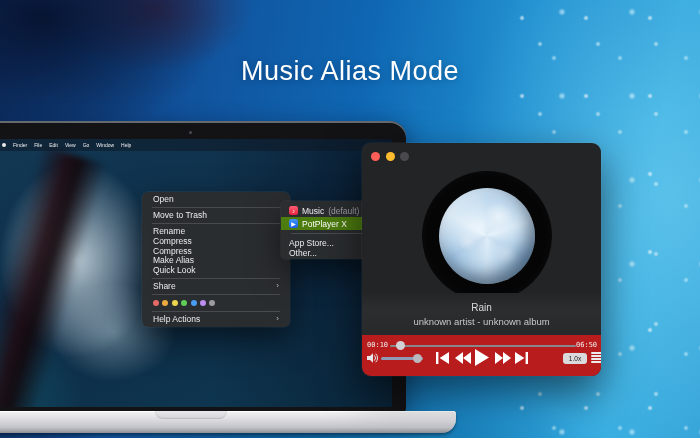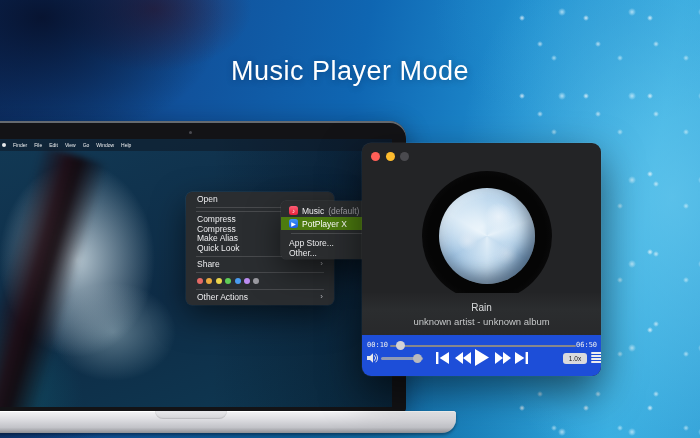--- a/index.html
+++ b/index.html
@@ -53,21 +53,21 @@
     background:linear-gradient(#f4f4f6 0%, #dfdfe3 35%, #c2c3c8 75%, #8f9095 100%);
     border-radius:3px 3px 14px 14px; box-shadow:0 2px 3px rgba(0,10,20,.4), inset 0 1px 0 #fff; }
   .base-notch { position:absolute; left:155px; top:411px; width:72px; height:8px;
     background:linear-gradient(#e9e9ec, #d2d2d6); border-radius:0 0 9px 9px;
     box-shadow:inset 0 -1px 1px rgba(0,0,0,.12); }
 
   
   .ctx { position:absolute; left:142px; top:192px; width:148px;
     background:rgba(43,45,48,.97); border-radius:6px; padding:3px 0;
     box-shadow:0 12px 32px rgba(0,0,0,.55), 0 0 0 .5px rgba(255,255,255,.12);
-    font-size:8.5px; color:#ececee;margin-left:44px; }
+    font-size:8.5px; color:#ececee; }
   .ctx-item { padding:1.5px 11px; height:9.8px; line-height:7px; display:flex; justify-content:space-between; align-items:center; }
   .ctx-item.hl { background:#2a65f0; color:#fff; }
   .ctx-sep { height:1px; background:rgba(255,255,255,.14); margin:2.5px 10px; }
   .chev { font-size:8px; color:#bdbdc2; line-height:6px; }
   .ctx-tags { display:flex; gap:3.4px; padding:3px 11px 2px; }
   .tag-dot { width:6px; height:6px; border-radius:50%; }
 
   
   .sub { position:absolute; left:281px; top:201px; width:98px;
     background:rgba(43,45,48,.97); border-radius:5px; padding:3px 0;
@@ -96,42 +96,42 @@
       radial-gradient(circle 10px at 30% 55%, rgba(225,235,245,.7), rgba(225,235,245,0)),
       radial-gradient(circle 12px at 70% 68%, rgba(215,228,240,.65), rgba(215,228,240,0)),
       conic-gradient(from 30deg, #9db3cc, #c2d2e2 40deg, #8aa2bd 90deg, #b6c8da 150deg, #8098b4 210deg, #c0d0e0 270deg, #92aac4 330deg, #9db3cc),
       radial-gradient(circle at 45% 40%, #dfe9f3, #a9bdd4 45%, #7f98b5 75%, #5c7693 100%);
     background-blend-mode: normal, normal, normal, overlay, normal;
     box-shadow: inset -6px -8px 16px rgba(20,35,55,.55), inset 4px 5px 10px rgba(255,255,255,.35); }
   .info { position:absolute; left:0; top:150px; width:100%; height:42px; text-align:center;
     background:linear-gradient(#242527, #2b2d2f 40%, #28292b); }
   .track-title { padding-top:9px; font-size:10px; color:#d8dadb; }
   .track-sub { margin-top:3px; font-size:9.5px; color:#c6c8c9; }
-  .bottom { position:absolute; left:0; top:192px; width:100%; height:41px; background:#1d4ed8; }
+  .bottom { position:absolute; left:0; top:192px; width:100%; height:41px; background:#b91c1c; }
   .time { position:absolute; font-family:"DejaVu Sans Mono", monospace; font-size:7px; color:#efefef; top:6px; }
   .time-l { left:5px; } .time-r { left:214px; }
   .ptrack { position:absolute; left:28px; top:9.5px; width:186px; height:2px; background:#87878c; border-radius:1px; }
   .pknob { position:absolute; left:6px; top:-3.5px; width:9px; height:9px; border-radius:50%; background:#d2d2d6; }
   .spk { position:absolute; left:4px; top:209px; }
   .vtrack { position:absolute; left:19px; top:214px; width:42px; height:2.5px; background:#8f9ab5; border-radius:1.5px; }
   .vknob { position:absolute; left:32px; top:-3.5px; width:9px; height:9px; border-radius:50%; background:#b9b9bd; }
   .tbtn { position:absolute; top:209px; }
   .speed { position:absolute; left:201px; top:210px; width:24px; height:11px; background:#dadadc;
     border-radius:3px; font-size:6.5px; color:#1c1c1e; display:flex; align-items:center; justify-content:center; }
   .burger { position:absolute; left:229px; top:209px; width:12px; height:11px;
     display:flex; flex-direction:column; justify-content:space-between; }
   .burger span { height:1.6px; background:#ececee; border-radius:1px; }
 </style>
 </head>
 <body>
 
 <div class="bg"></div>
 <div class="speckles"></div>
 
-<div class="page-title">Music Player Mode</div>
+<div class="page-title">Music Alias Mode</div>
 
 <div class="laptop-bezel"></div>
 <div class="laptop-screen">
   <div class="wp-ridge"></div>
   <div class="menubar">
     <span class="apple-blob"></span>
     <span>Finder</span>
     <span>File</span>
     <span>Edit</span>
     <span>View</span>
@@ -142,21 +142,27 @@
 </div>
 <div class="camera-dot"></div>
 <div class="laptop-base"></div>
 <div class="base-notch"></div>
 
 <div class="ctx">
   <div class="ctx-item">
       <span>Open</span>
     </div>
   <div class="ctx-sep"></div>
-  <div class="ctx-sep"></div>
+  <div class="ctx-item">
+      <span>Move to Trash</span>
+    </div>
+  <div class="ctx-sep"></div>
+  <div class="ctx-item">
+      <span>Rename</span>
+    </div>
   <div class="ctx-item">
       <span>Compress</span>
     </div>
   <div class="ctx-item">
       <span>Compress</span>
     </div>
   <div class="ctx-item">
       <span>Make Alias</span>
     </div>
   <div class="ctx-item">
@@ -172,21 +178,21 @@
     <span class="tag-dot" style="background: rgb(229, 106, 101);"></span>
     <span class="tag-dot" style="background: rgb(235, 170, 62);"></span>
     <span class="tag-dot" style="background: rgb(236, 213, 76);"></span>
     <span class="tag-dot" style="background: rgb(95, 206, 87);"></span>
     <span class="tag-dot" style="background: rgb(74, 156, 240);"></span>
     <span class="tag-dot" style="background: rgb(189, 141, 242);"></span>
     <span class="tag-dot" style="background: rgb(154, 154, 160);"></span>
   </div>
   <div class="ctx-sep"></div>
   <div class="ctx-item">
-    <span>Other Actions</span>
+    <span>Help Actions</span>
     <span class="chev">›</span>
   </div>
 </div>
 
 <div class="sub">
   <div class="sub-item">
     <span class="app-ico ico-music">♪</span>
     <span>Music</span>
     <span class="dim">(default)</span>
   </div>

